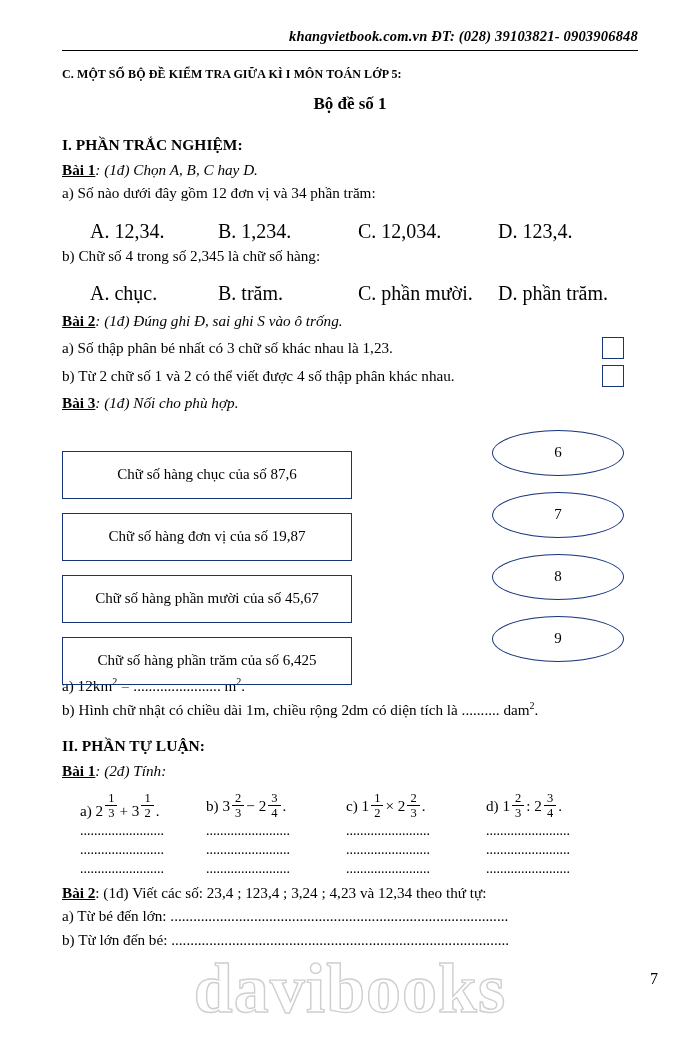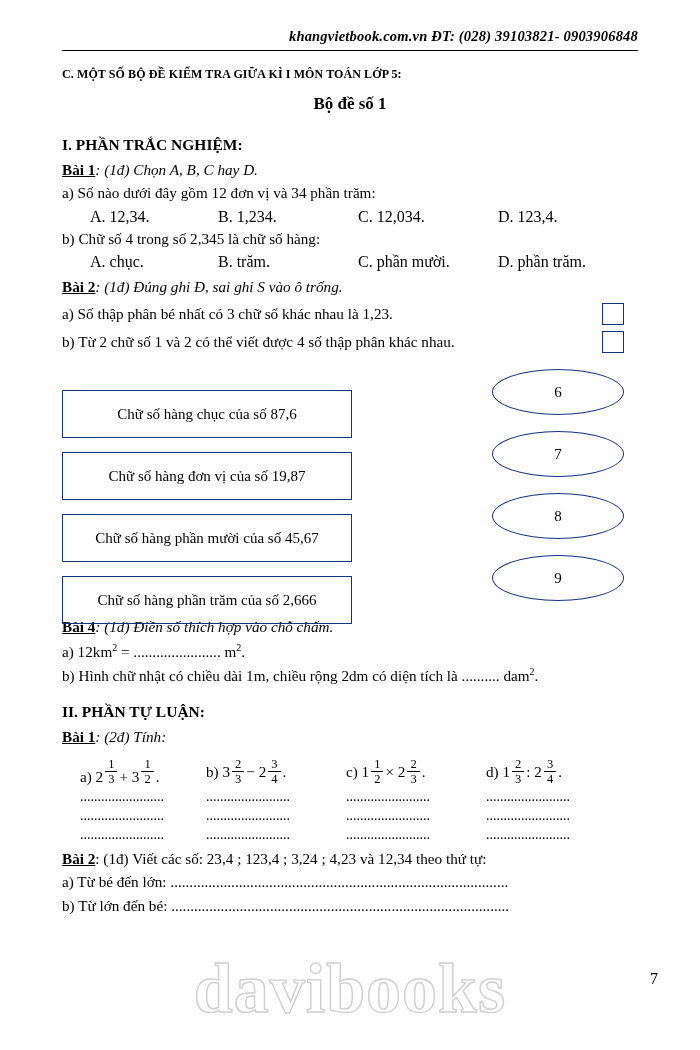--- a/index.html
+++ b/index.html
@@ -70,23 +70,23 @@
   }
   .line.tight { margin-top: 3px; }
   .bai {
     font-weight: bold;
     text-decoration: underline;
   }
   .ital { font-style: italic; }
 
   .opts {
     display: flex;
-    margin-top: 4px;
+    margin-top: 16px;
     padding-left: 28px;
-    font-size: 16px;
+    font-size: 20px;
   }
   .opts > span { display: inline-block; }
   .o1 { width: 128px; }
   .o2 { width: 140px; }
   .o3 { width: 140px; }
   .o4 { width: 120px; }
 
   
   .tf-row {
     display: flex;
@@ -254,47 +254,47 @@
 
   <div class="tf-row">
     <span class="tf-text">a)  Số thập phân bé nhất có 3 chữ số khác nhau là 1,23.</span>
     <span class="tf-box"></span>
   </div>
   <div class="tf-row">
     <span class="tf-text">b) Từ 2 chữ số 1 và 2 có thể viết được 4 số thập phân khác nhau.</span>
     <span class="tf-box"></span>
   </div>
 
+  <div class="line">
+    <span class="bai">Bài 3</span><span class="ital">: (1đ) Nối cho phù hợp.</span>
+  </div>
 
   <div class="match-wrap">
     <div class="match-row">
       <div class="match-box">Chữ số hàng chục của số 87,6</div>
       <div class="match-spacer"></div>
       <div class="match-oval">6</div>
     </div>
     <div class="match-row">
       <div class="match-box">Chữ số hàng đơn vị của số 19,87</div>
       <div class="match-spacer"></div>
       <div class="match-oval">7</div>
     </div>
     <div class="match-row">
       <div class="match-box">Chữ số hàng phần mười của số 45,67</div>
       <div class="match-spacer"></div>
       <div class="match-oval">8</div>
     </div>
     <div class="match-row">
-      <div class="match-box">Chữ số hàng phần trăm của số 2,666</div>
+      <div class="match-box">Chữ số hàng phần trăm của số 6,425</div>
       <div class="match-spacer"></div>
       <div class="match-oval">9</div>
     </div>
   </div>
 
-  <div class="line">
-    <span class="bai">Bài 4</span><span class="ital">: (1đ) Điền số thích hợp vào chỗ chấm.</span>
-  </div>
   <div class="line tight">
     <span>a) 12km</span><sup>2</sup><span> = ....................... m</span><sup>2</sup><span>.</span>
   </div>
   <div class="line tight">
     <span>b) Hình chữ nhật có chiều dài 1m, chiều rộng 2dm có diện tích là .......... dam</span><sup>2</sup><span>.</span>
   </div>
 
   <div class="section-title-2">II. PHẦN TỰ LUẬN:</div>
 
   <div class="line">

